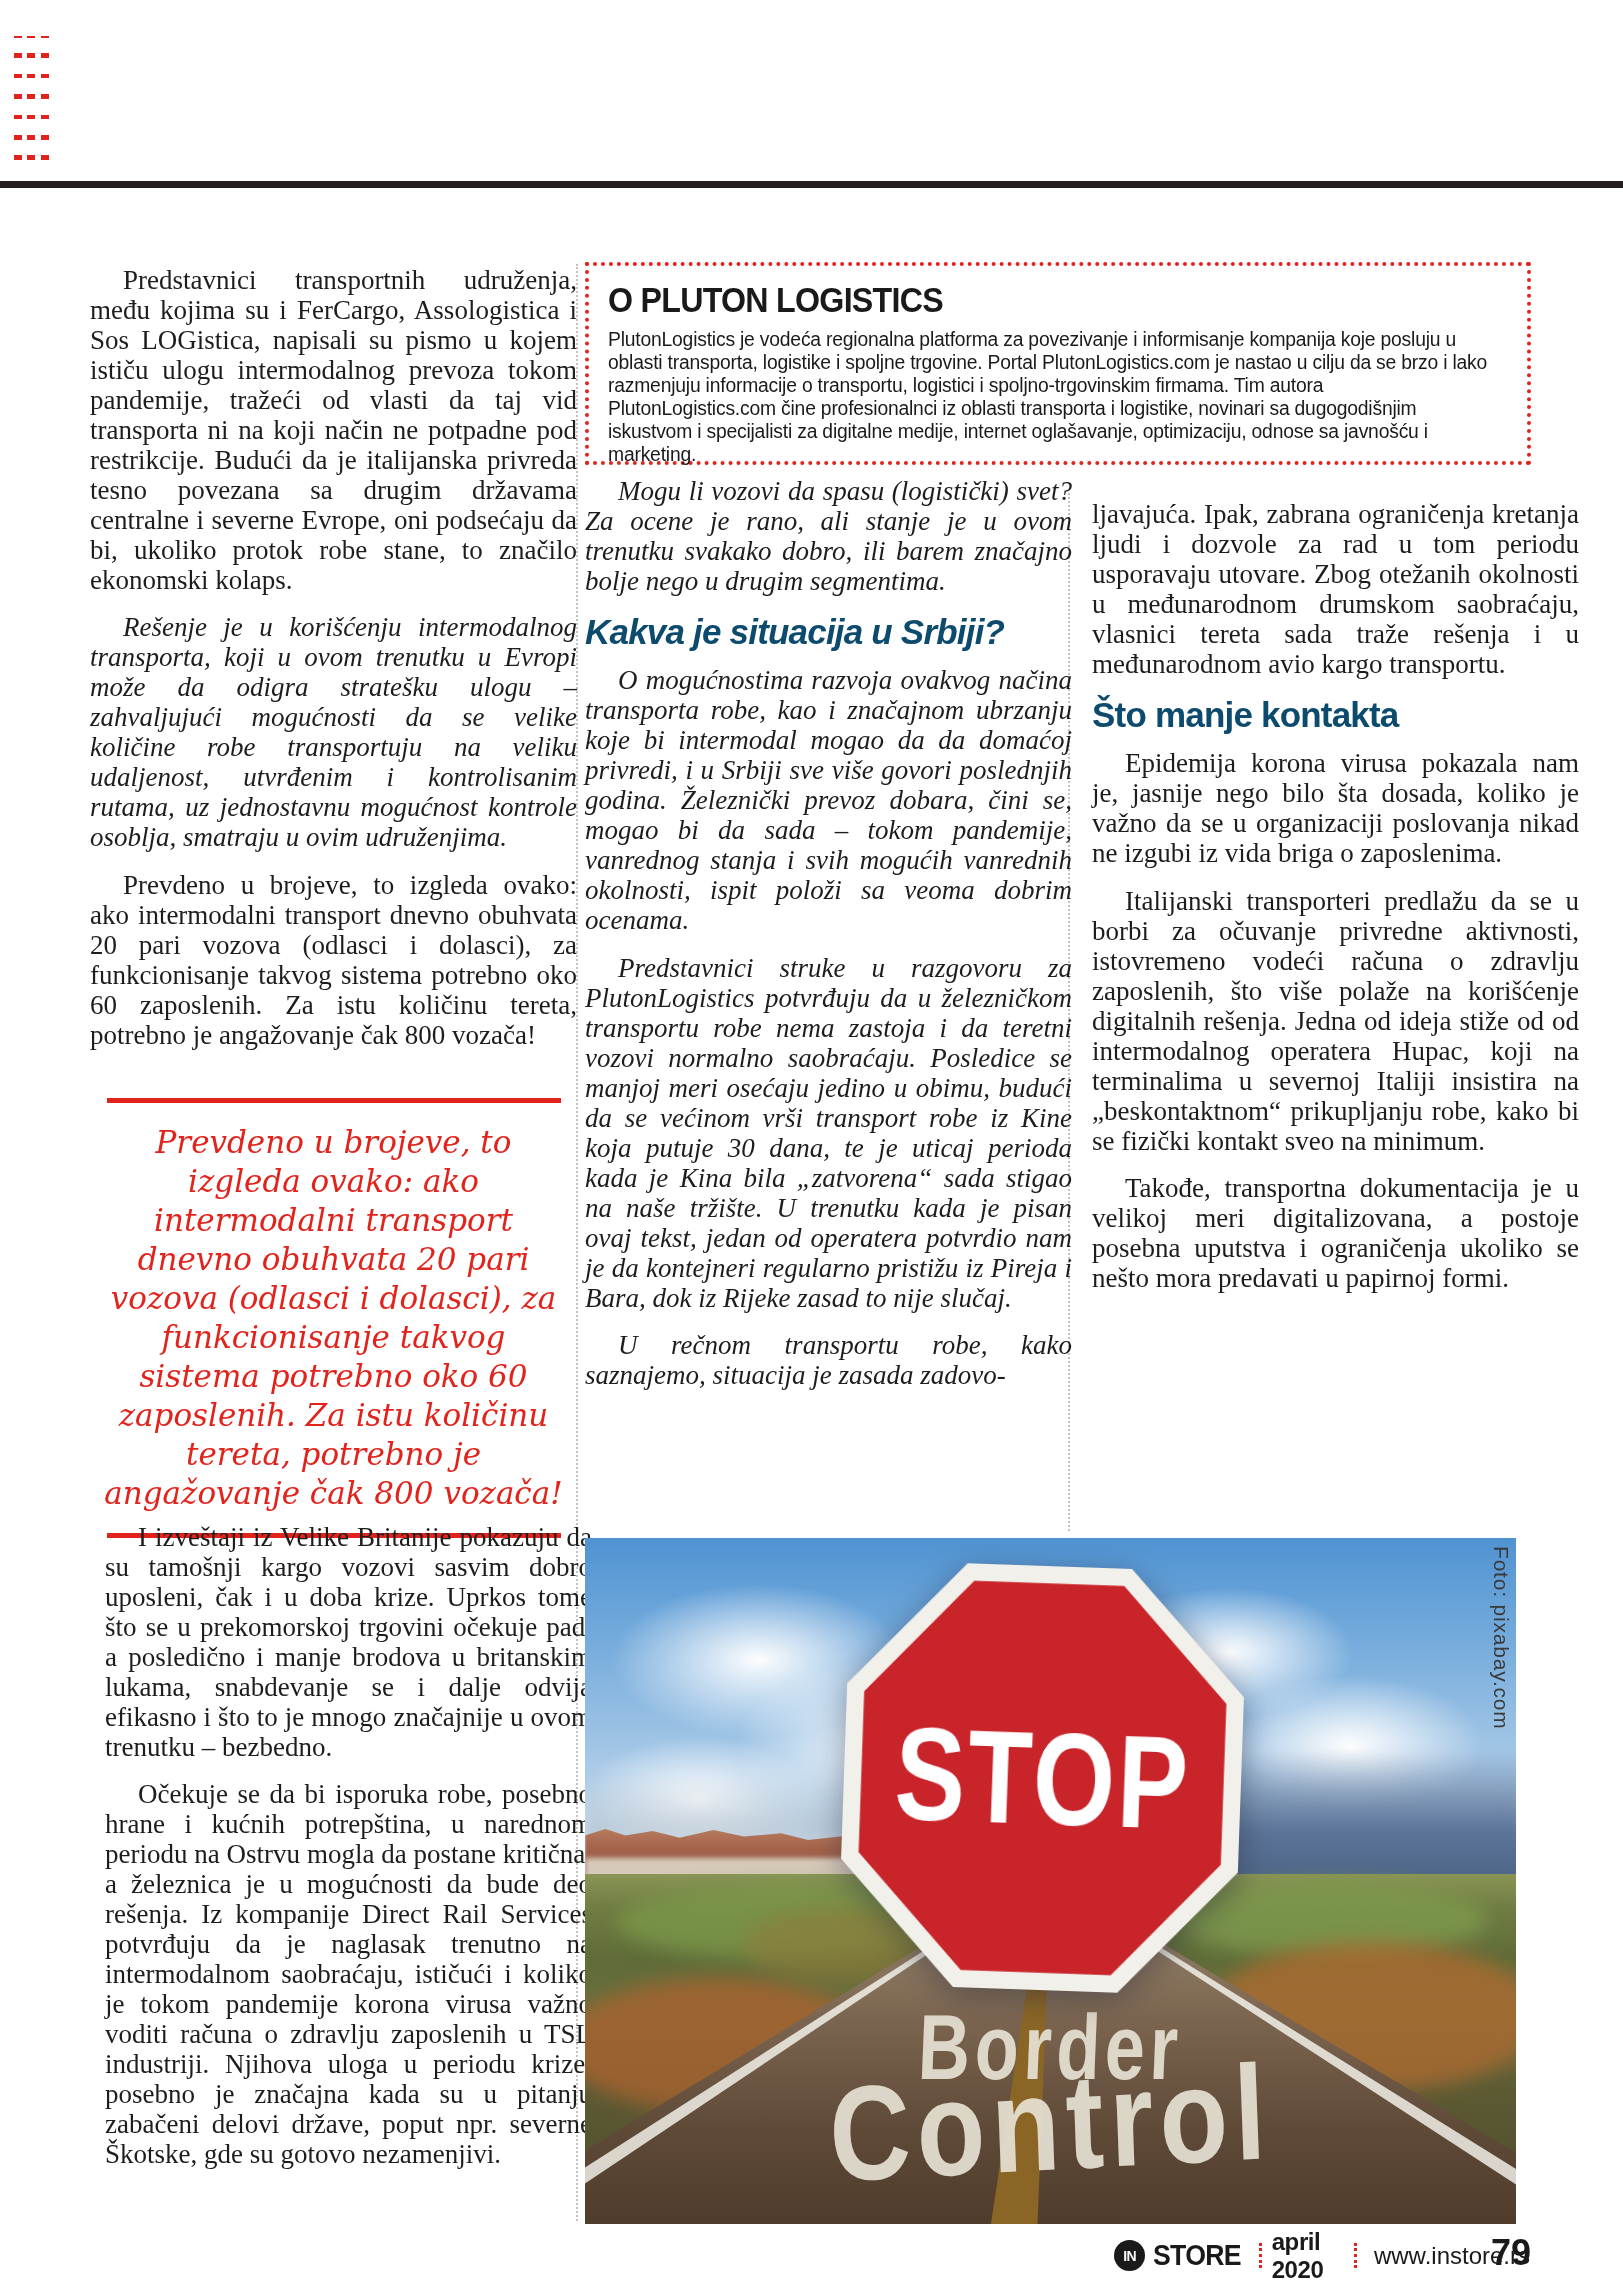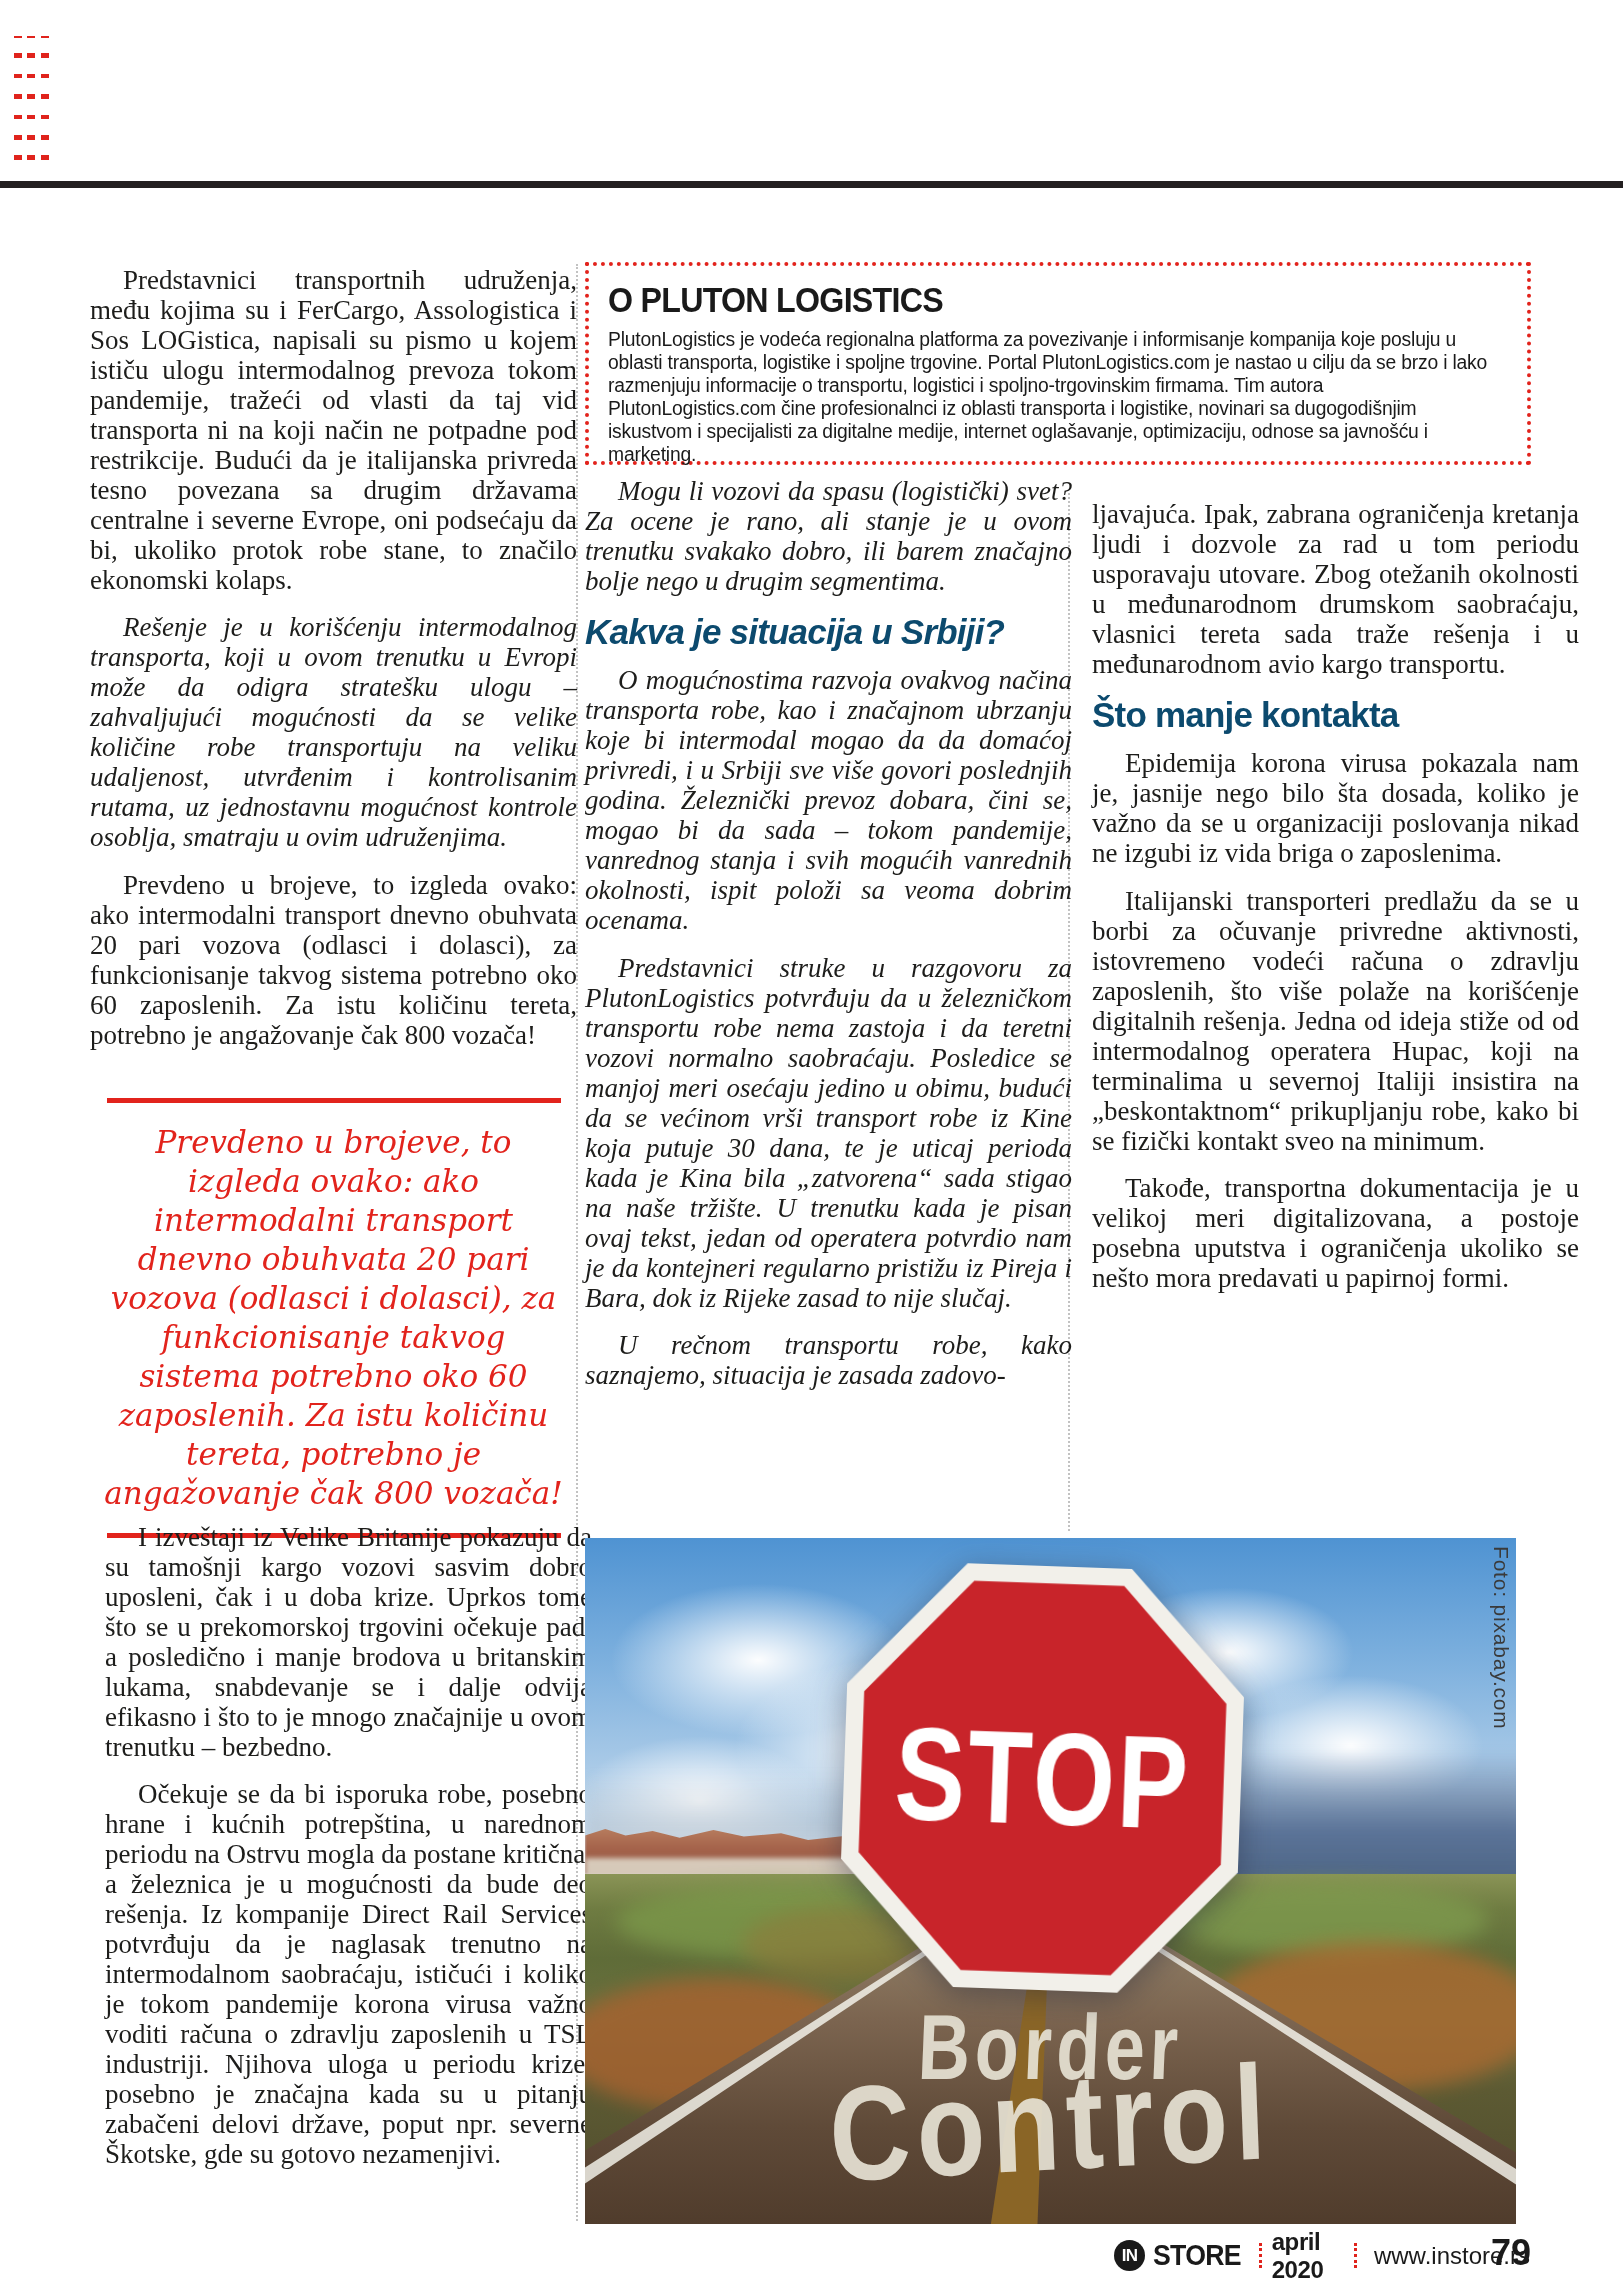--- a/index.html
+++ b/index.html
@@ -77,21 +77,21 @@
   .stop-outer{position:absolute;inset:0;background:#f2f0ea;}
   .stop-inner{position:absolute;inset:17.3px;background:#c8242a;display:flex;align-items:center;justify-content:center;}
   .stop-text{font-family:"Liberation Sans",sans-serif;font-weight:900;font-size:132px;color:#ffffff;
              letter-spacing:3.1px;transform:scaleX(.8);}
   .photo-credit{position:absolute;left:1489px;top:1546px;writing-mode:vertical-rl;
                 font-family:"Liberation Sans",sans-serif;font-size:21px;color:#3a3a3a;letter-spacing:0.8px;}
   
   .footer{position:absolute;left:1114px;top:2235px;width:416px;height:41px;display:flex;align-items:center;
           font-family:"Liberation Sans",sans-serif;color:#1a1a1a;}
   .logo-circle{width:31px;height:31px;border-radius:50%;background:#1a1a1a;color:#fff;display:flex;
-               align-items:center;justify-content:center;font-weight:900;font-size:17px;letter-spacing:-0.8px;flex:0 0 auto;}
+               align-items:center;justify-content:center;font-weight:900;font-size:14px;letter-spacing:-0.8px;flex:0 0 auto;}
   .brand{font-weight:900;font-size:29px;letter-spacing:-0.8px;margin-left:7.9px;transform:scaleX(.92);transform-origin:left;}
   .fdots{height:25px;border-left:3.1px dotted #e0231c;margin:0 9.4px 0 1.6px;}
   .issue{font-weight:700;font-size:24px;letter-spacing:-0.4px;}
   .site{font-weight:400;font-size:24px;margin-left:9.4px;}
   .pageno{position:absolute;left:1491px;top:2232px;font-family:"Liberation Sans",sans-serif;
           font-weight:900;font-size:36px;color:#1a1a1a;}
 </style>
 </head>
 <body>
 

